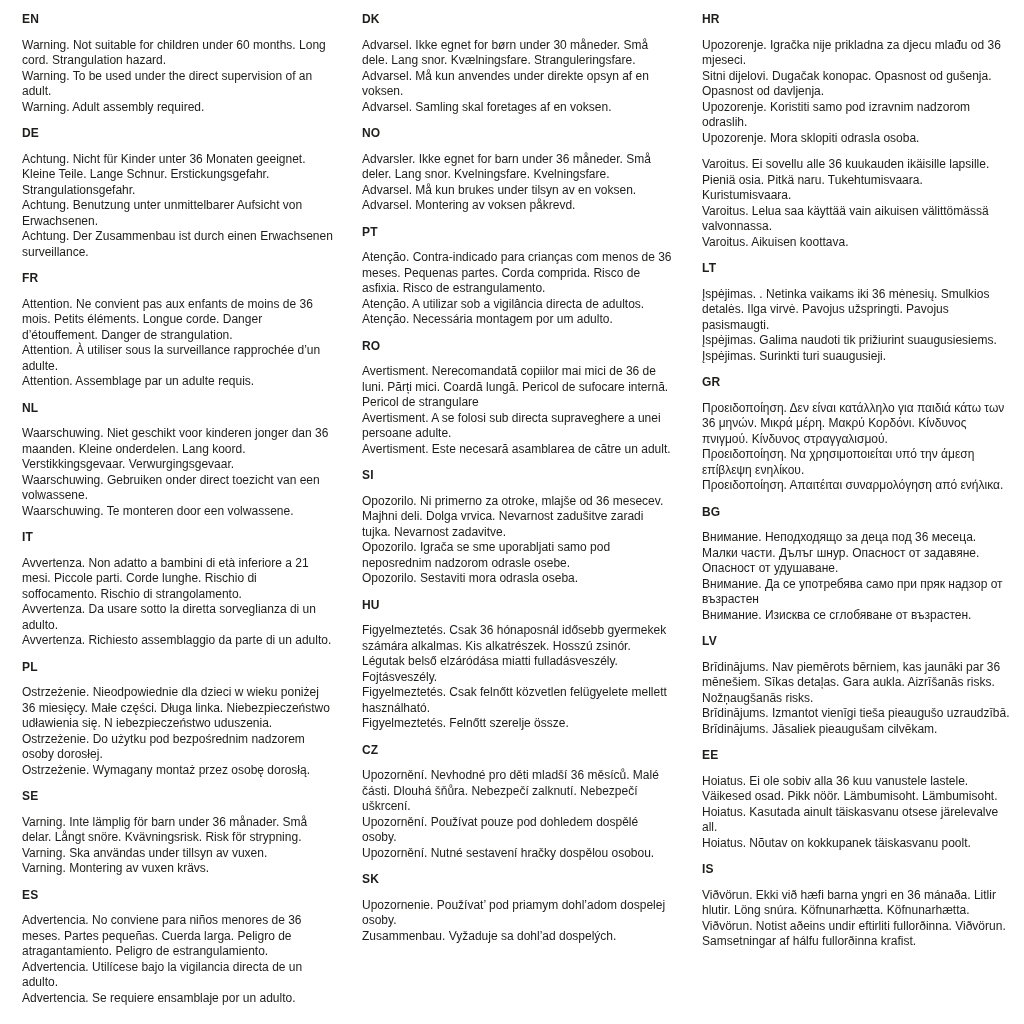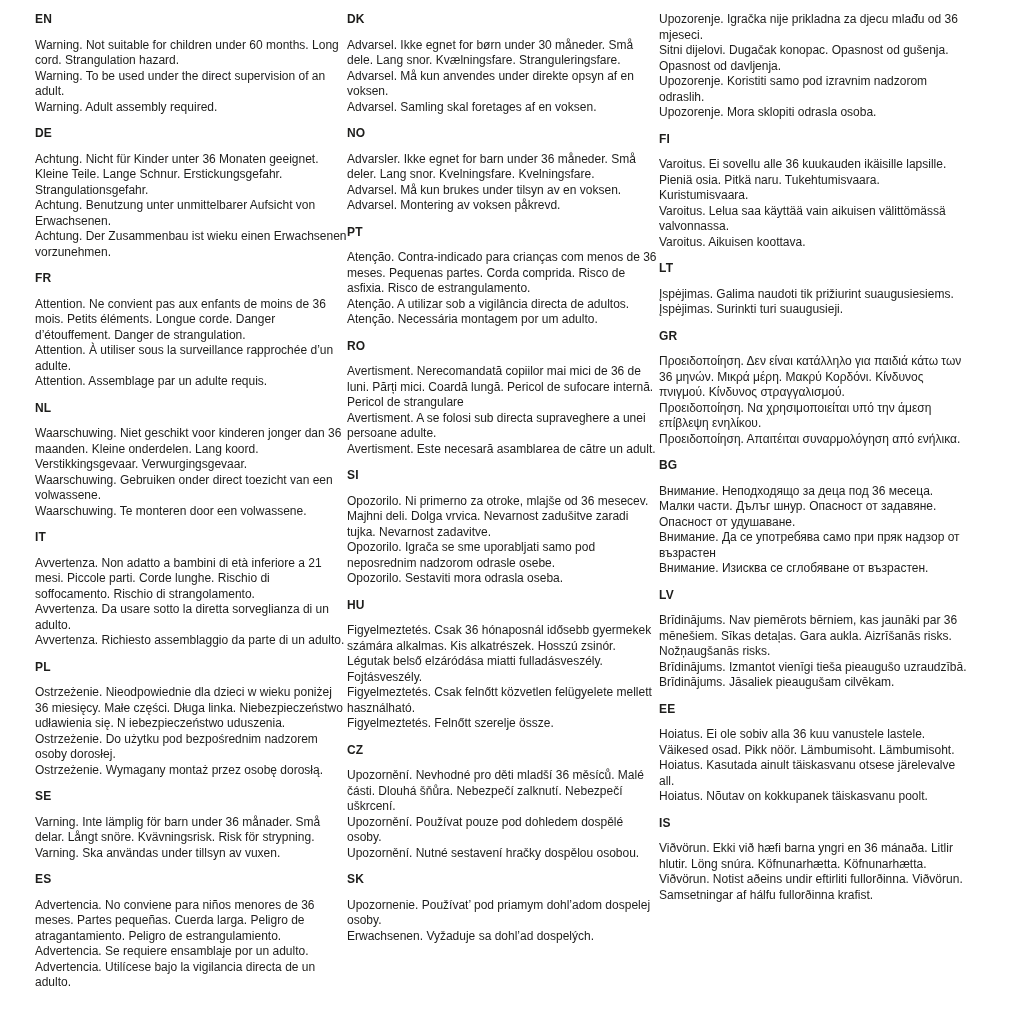--- a/index.html
+++ b/index.html
@@ -11,21 +11,21 @@
     height: 1024px;
     background: #ffffff;
     color: #1d1d1b;
     font-family: "Liberation Sans", sans-serif;
     overflow: hidden;
     box-sizing: border-box;
   }
   .doc {
     display: flex;
     padding: 12px 0 0 22px;
-    margin-left: 13px;
+    gap: 28px;
   }
   .column {
     flex: 0 0 312px;
     width: 312px;
   }
   .lang-section {
     margin: 0 0 11px 0;
   }
   .lang-code {
     font-size: 12px;
@@ -48,21 +48,21 @@
       <section class="lang-section">
         <h2 class="lang-code">EN</h2>
         <p class="warning-text">Warning. Not suitable for children under 60 months. Long cord. Strangulation hazard.</p>
         <p class="warning-text">Warning. To be used under the direct supervision of an adult.</p>
         <p class="warning-text">Warning. Adult assembly required.</p>
       </section>
       <section class="lang-section">
         <h2 class="lang-code">DE</h2>
         <p class="warning-text">Achtung. Nicht für Kinder unter 36 Monaten geeignet. Kleine Teile. Lange Schnur. Erstickungsgefahr. Strangulationsgefahr.</p>
         <p class="warning-text">Achtung. Benutzung unter unmittelbarer Aufsicht von Erwachsenen.</p>
-        <p class="warning-text">Achtung. Der Zusammenbau ist wieku einen Erwachsenen vorzunehmen.</p>
+        <p class="warning-text">Achtung. Der Zusammenbau ist durch einen Erwachsenen surveillance.</p>
       </section>
       <section class="lang-section">
         <h2 class="lang-code">FR</h2>
         <p class="warning-text">Attention. Ne convient pas aux enfants de moins de 36 mois. Petits éléments. Longue corde. Danger d’étouffement. Danger de strangulation.</p>
         <p class="warning-text">Attention. À utiliser sous la surveillance rapprochée d’un adulte.</p>
         <p class="warning-text">Attention. Assemblage par un adulte requis.</p>
       </section>
       <section class="lang-section">
         <h2 class="lang-code">NL</h2>
         <p class="warning-text">Waarschuwing. Niet geschikt voor kinderen jonger dan 36 maanden. Kleine onderdelen. Lang koord. Verstikkingsgevaar. Verwurgingsgevaar.</p>
@@ -78,26 +78,27 @@
       <section class="lang-section">
         <h2 class="lang-code">PL</h2>
         <p class="warning-text">Ostrzeżenie. Nieodpowiednie dla dzieci w wieku poniżej 36 miesięcy. Małe części. Długa linka. Niebezpieczeństwo udławienia się. N iebezpieczeństwo uduszenia.</p>
         <p class="warning-text">Ostrzeżenie. Do użytku pod bezpośrednim nadzorem osoby dorosłej.</p>
         <p class="warning-text">Ostrzeżenie. Wymagany montaż przez osobę dorosłą.</p>
       </section>
       <section class="lang-section">
         <h2 class="lang-code">SE</h2>
         <p class="warning-text">Varning. Inte lämplig för barn under 36 månader. Små delar. Långt snöre. Kvävningsrisk. Risk för strypning.</p>
         <p class="warning-text">Varning. Ska användas under tillsyn av vuxen.</p>
+        <p class="warning-text">Varning. Montering av vuxen krävs.</p>
       </section>
       <section class="lang-section">
         <h2 class="lang-code">ES</h2>
         <p class="warning-text">Advertencia. No conviene para niños menores de 36 meses. Partes pequeñas. Cuerda larga. Peligro de atragantamiento. Peligro de estrangulamiento.</p>
+        <p class="warning-text">Advertencia. Utilícese bajo la vigilancia directa de un adulto.</p>
         <p class="warning-text">Advertencia. Se requiere ensamblaje por un adulto.</p>
-        <p class="warning-text">Advertencia. Utilícese bajo la vigilancia directa de un adulto.</p>
       </section>
     </div>
   <div class="column">
       <section class="lang-section">
         <h2 class="lang-code">DK</h2>
         <p class="warning-text">Advarsel. Ikke egnet for børn under 30 måneder. Små dele. Lang snor. Kvælningsfare. Stranguleringsfare.</p>
         <p class="warning-text">Advarsel. Må kun anvendes under direkte opsyn af en voksen.</p>
         <p class="warning-text">Advarsel. Samling skal foretages af en voksen.</p>
       </section>
       <section class="lang-section">
@@ -131,38 +132,39 @@
       </section>
       <section class="lang-section">
         <h2 class="lang-code">CZ</h2>
         <p class="warning-text">Upozornění. Nevhodné pro děti mladší 36 měsíců. Malé části. Dlouhá šňůra. Nebezpečí zalknutí. Nebezpečí uškrcení.</p>
         <p class="warning-text">Upozornění. Používat pouze pod dohledem dospělé osoby.</p>
         <p class="warning-text">Upozornění. Nutné sestavení hračky dospělou osobou.</p>
       </section>
       <section class="lang-section">
         <h2 class="lang-code">SK</h2>
         <p class="warning-text">Upozornenie. Používat’ pod priamym dohl’adom dospelej osoby.</p>
-        <p class="warning-text">Erwachsenen. Vyžaduje sa dohl’ad dospelých.</p>
+        <p class="warning-text">Zusammenbau. Vyžaduje sa dohl’ad dospelých.</p>
       </section>
     </div>
   <div class="column">
       <section class="lang-section">
+        <h2 class="lang-code">HR</h2>
         <p class="warning-text">Upozorenje. Igračka nije prikladna za djecu mlađu od 36 mjeseci.</p>
         <p class="warning-text">Sitni dijelovi. Dugačak konopac. Opasnost od gušenja. Opasnost od davljenja.</p>
         <p class="warning-text">Upozorenje. Koristiti samo pod izravnim nadzorom odraslih.</p>
         <p class="warning-text">Upozorenje. Mora sklopiti odrasla osoba.</p>
       </section>
       <section class="lang-section">
-        <h2 class="lang-code">FI</h2>
         <p class="warning-text">Varoitus. Ei sovellu alle 36 kuukauden ikäisille lapsille. Pieniä osia. Pitkä naru. Tukehtumisvaara. Kuristumisvaara.</p>
         <p class="warning-text">Varoitus. Lelua saa käyttää vain aikuisen välittömässä valvonnassa.</p>
         <p class="warning-text">Varoitus. Aikuisen koottava.</p>
       </section>
       <section class="lang-section">
         <h2 class="lang-code">LT</h2>
+        <p class="warning-text">Įspėjimas. . Netinka vaikams iki 36 mėnesių. Smulkios detalės. Ilga virvė. Pavojus užspringti. Pavojus pasismaugti.</p>
         <p class="warning-text">Įspėjimas. Galima naudoti tik prižiurint suaugusiesiems.</p>
         <p class="warning-text">Įspėjimas. Surinkti turi suaugusieji.</p>
       </section>
       <section class="lang-section">
         <h2 class="lang-code">GR</h2>
         <p class="warning-text">Προειδοποίηση. Δεν είναι κατάλληλο για παιδιά κάτω των 36 μηνών. Μικρά μέρη. Μακρύ Κορδόνι. Κίνδυνος πνιγμού. Κίνδυνος στραγγαλισμού.</p>
         <p class="warning-text">Προειδοποίηση. Να χρησιμοποιείται υπό την άμεση επίβλεψη ενηλίκου.</p>
         <p class="warning-text">Προειδοποίηση. Απαιτέιται συναρμολόγηση από ενήλικα.</p>
       </section>
       <section class="lang-section">

